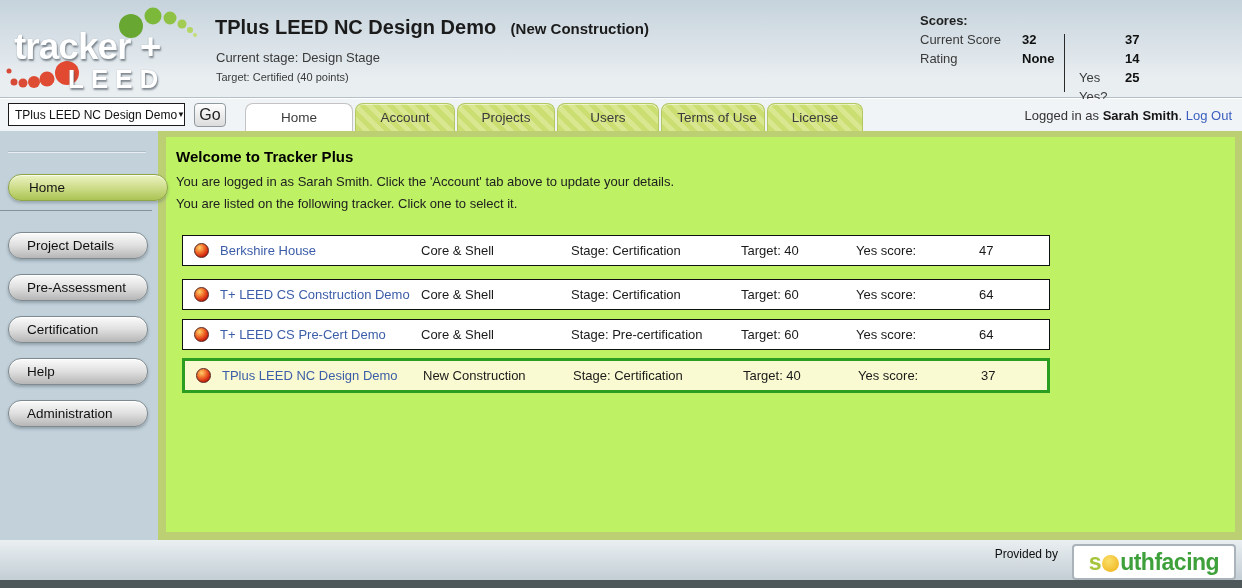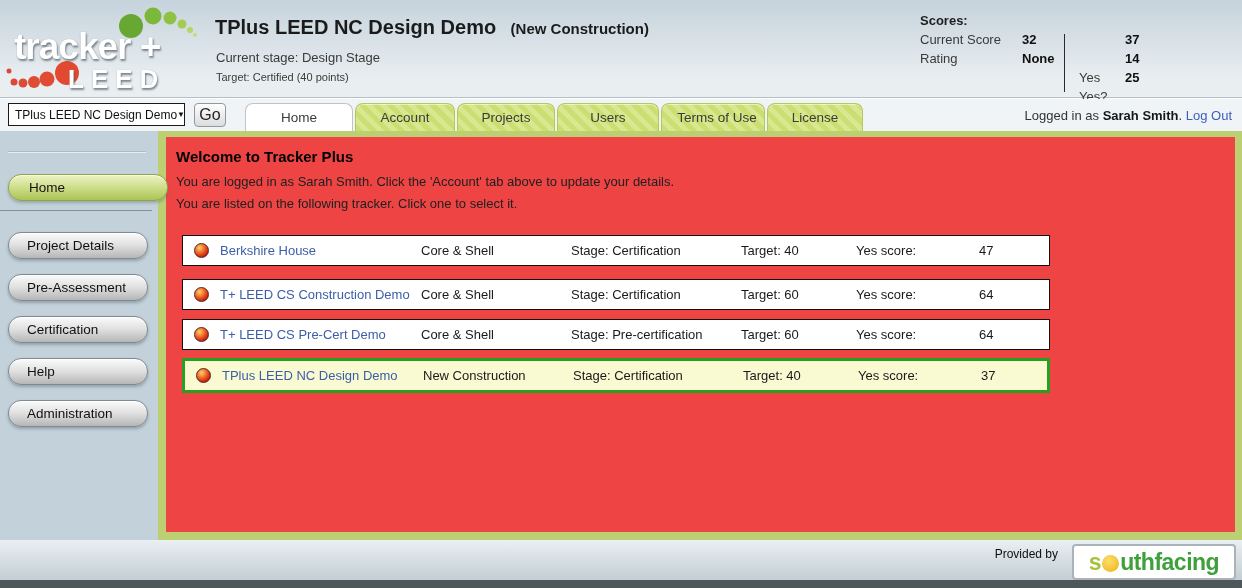--- a/index.html
+++ b/index.html
@@ -92,21 +92,21 @@
     background:linear-gradient(#fbfbfb,#dfdfdf 50%,#b6b6b6); border:1px solid #7f8a90;
     border-radius:13px; font-size:13.5px; color:#101010; line-height:25px; padding-left:18px;
     box-shadow:0 2px 3px rgba(90,105,115,.45), inset 0 1px 0 #fff; cursor:pointer;
   }
 
   
   .content-frame {
     position:absolute; left:158px; top:131px; width:1084px; height:409px;
     background:#bccf72; padding:6px 7px 8px 8px;
   }
-  .content { position:relative; width:100%; height:100%; background:#ef4444; }
+  .content { position:relative; width:100%; height:100%; background:#bef264; }
   .welcome { position:absolute; left:10px; top:11px; font-size:15px; font-weight:bold; color:#000; }
   .para { position:absolute; left:10px; font-size:13px; color:#202020; }
   .para-1 { top:37px; } .para-2 { top:59px; }
 
   .prow {
     position:absolute; left:16px; width:868px; height:31px; border:1px solid #101010;
     background:#fff; display:flex; align-items:center; font-size:13px; color:#1a1a1a;
     cursor:pointer;
   }
   .prow-1 { top:98px; } .prow-2 { top:142px; } .prow-3 { top:182px; }

